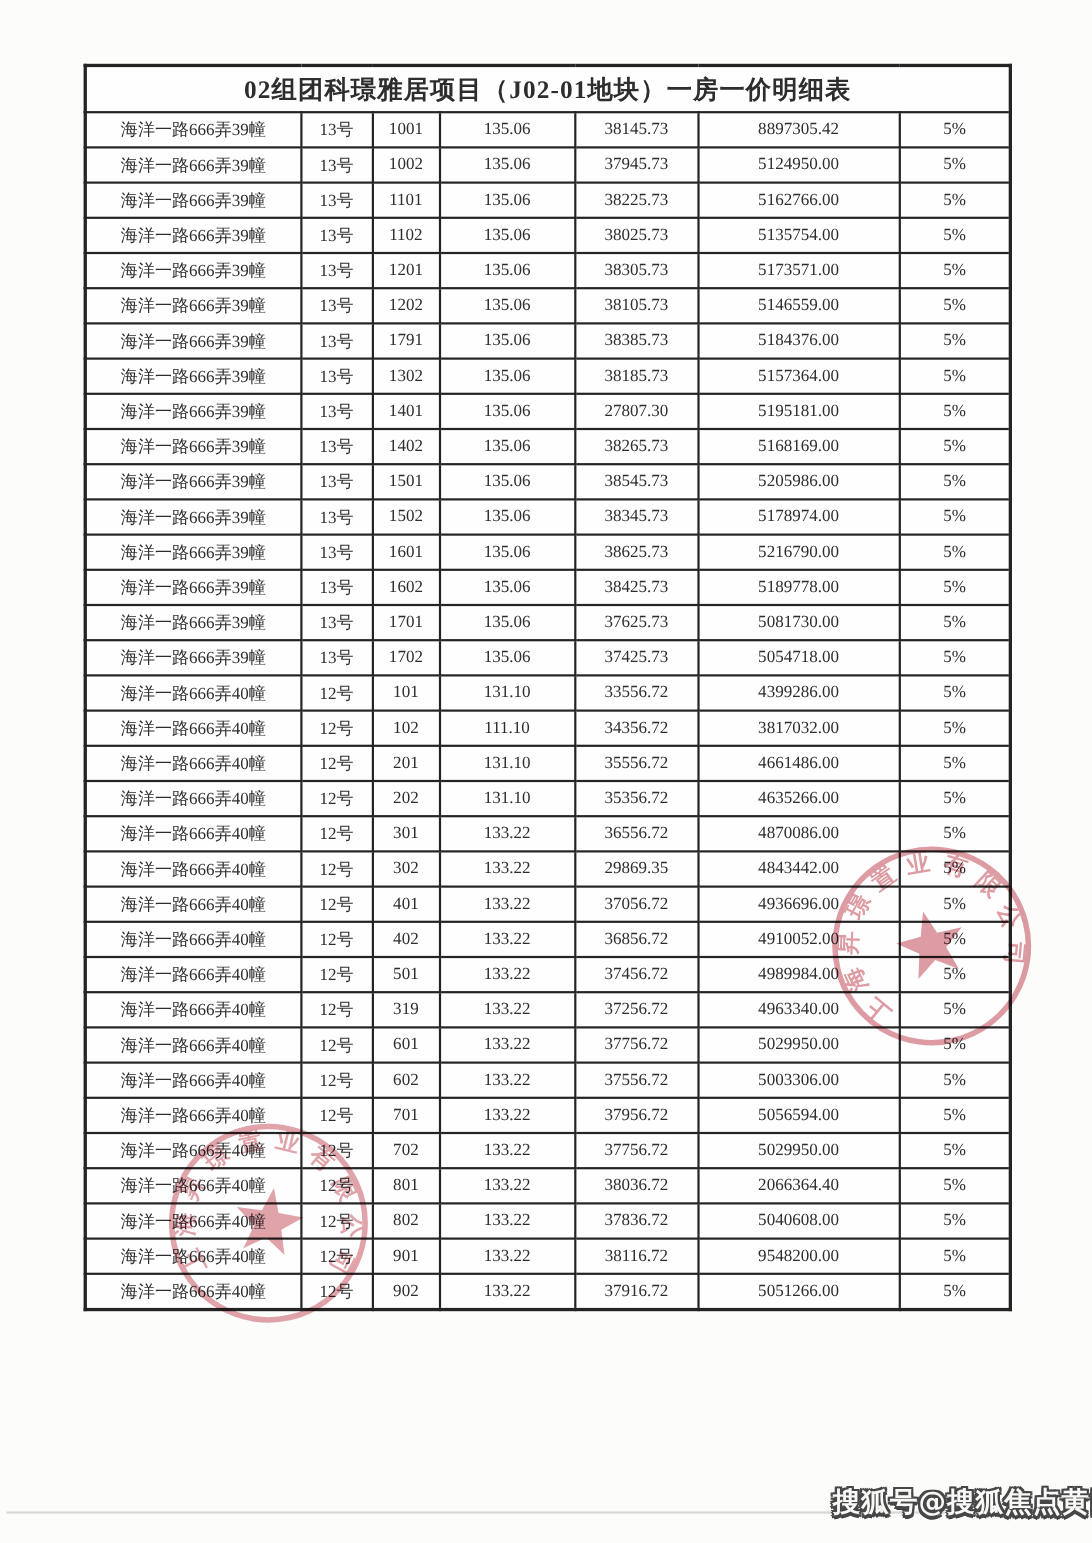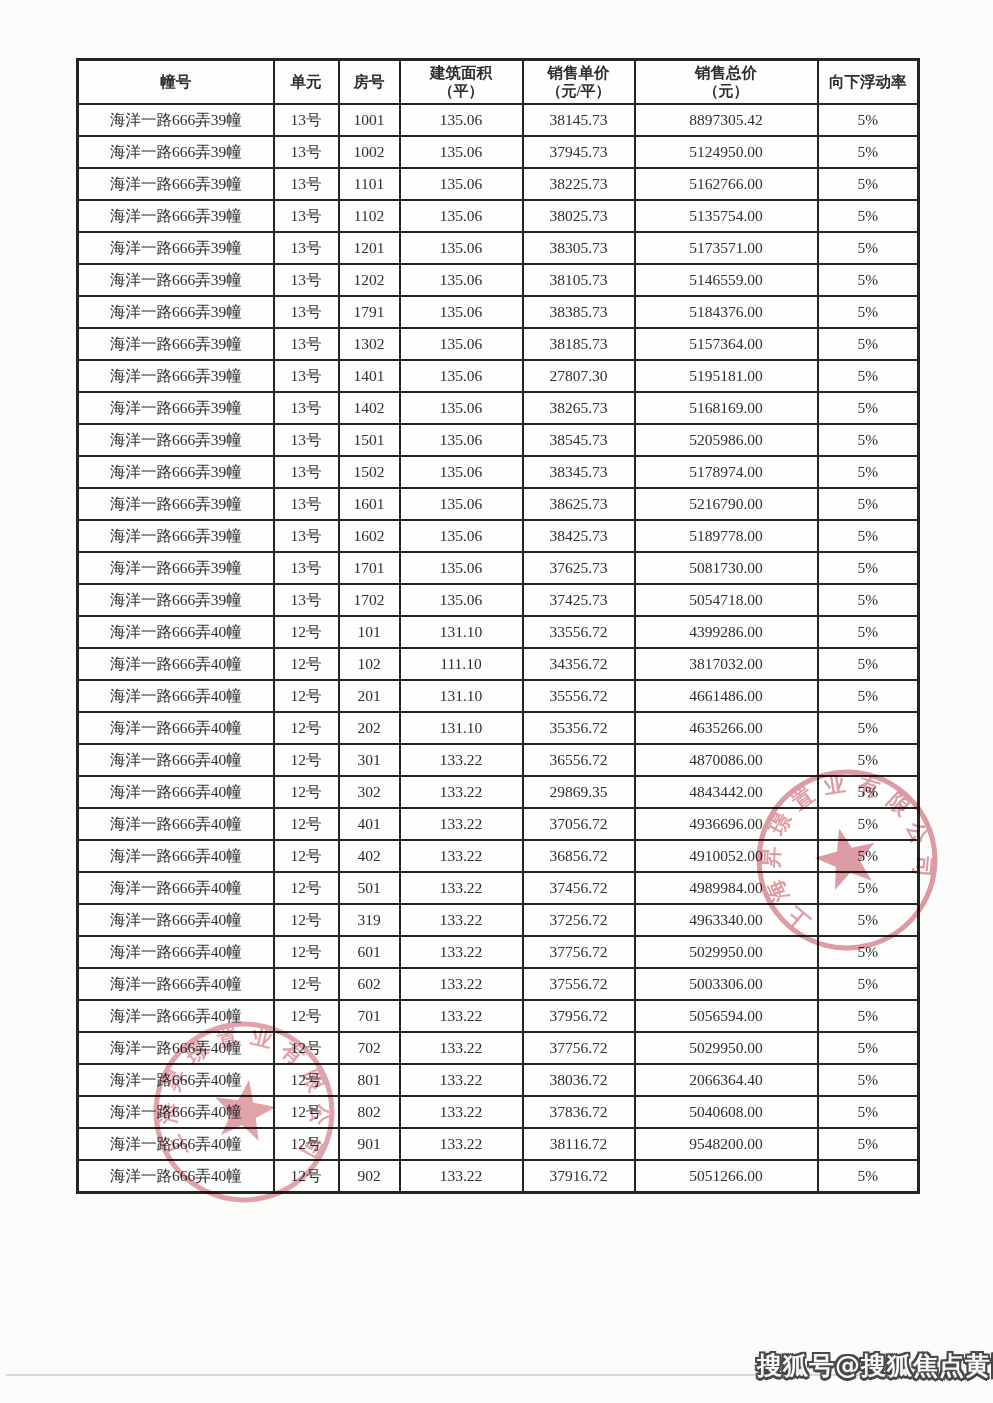--- a/index.html
+++ b/index.html
@@ -73,29 +73,23 @@
     <colgroup>
       <col class="c-building">
         <col class="c-unit">
         <col class="c-room">
       <col class="c-area">
         <col class="c-unitprice">
         <col class="c-totalprice">
         <col class="c-rate">
     </colgroup>
     <thead>
-      <tr class="header-row">
-          <th><span>幢号</span></th>
-          <th><span>单元</span></th>
-          <th><span>房号</span></th>
-          <th><span>建筑面积</span><span class="sub">（平）</span></th>
-          <th><span>销售单价</span><span class="sub">（元/平）</span></th>
-          <th><span>销售总价</span><span class="sub">（元）</span></th>
-          <th><span>向下浮动率</span></th>
-        </tr>
+      <tr>
+        <th class="title-cell" colspan="7">02组团科璟雅居项目（J02-01地块）一房一价明细表</th>
+      </tr>
     </thead>
     <tbody>
         <tr>
           <td>海洋一路666弄39幢</td>
           <td>13号</td>
           <td>1001</td>
           <td>135.06</td>
           <td>38145.73</td>
           <td>8897305.42</td>
           <td>5%</td>

